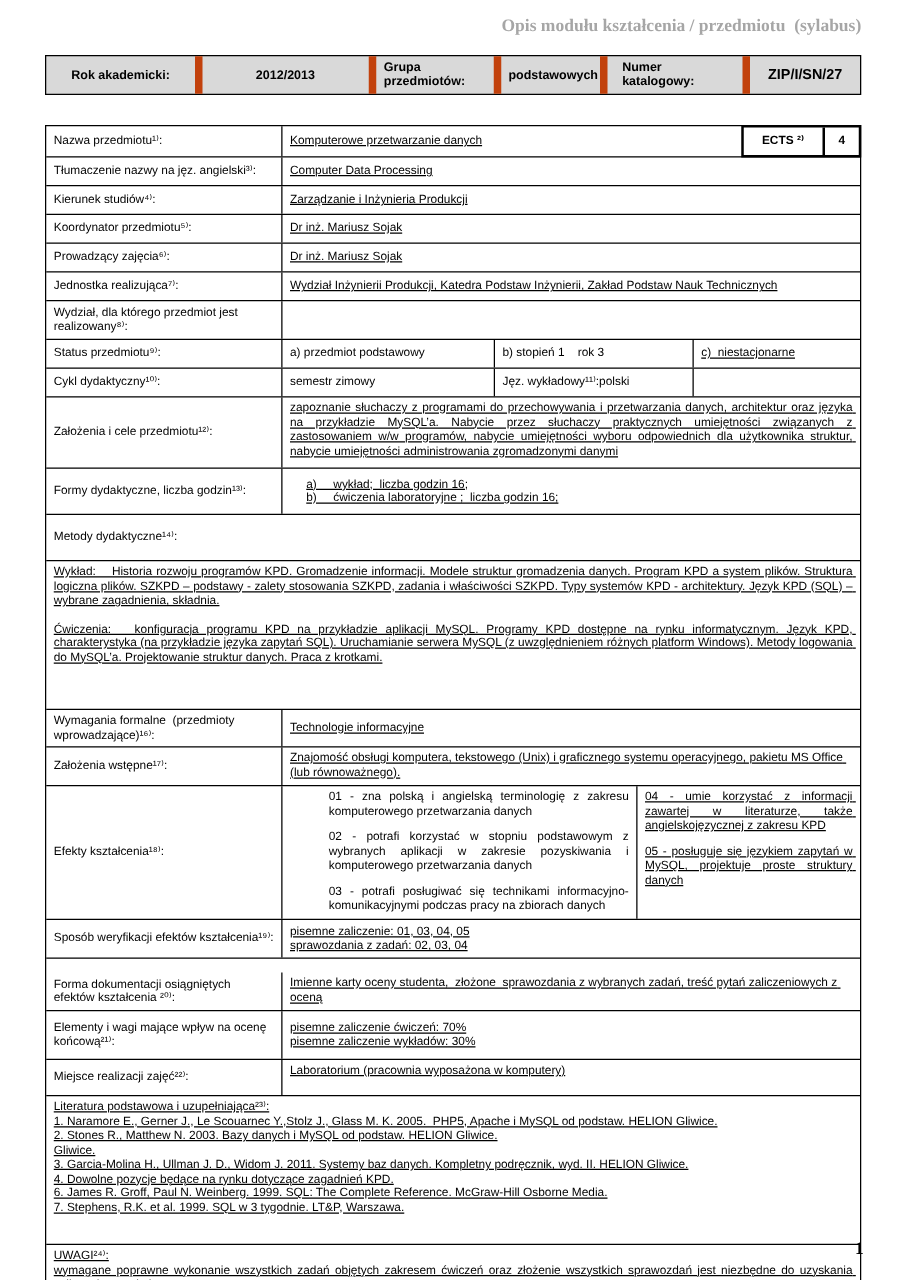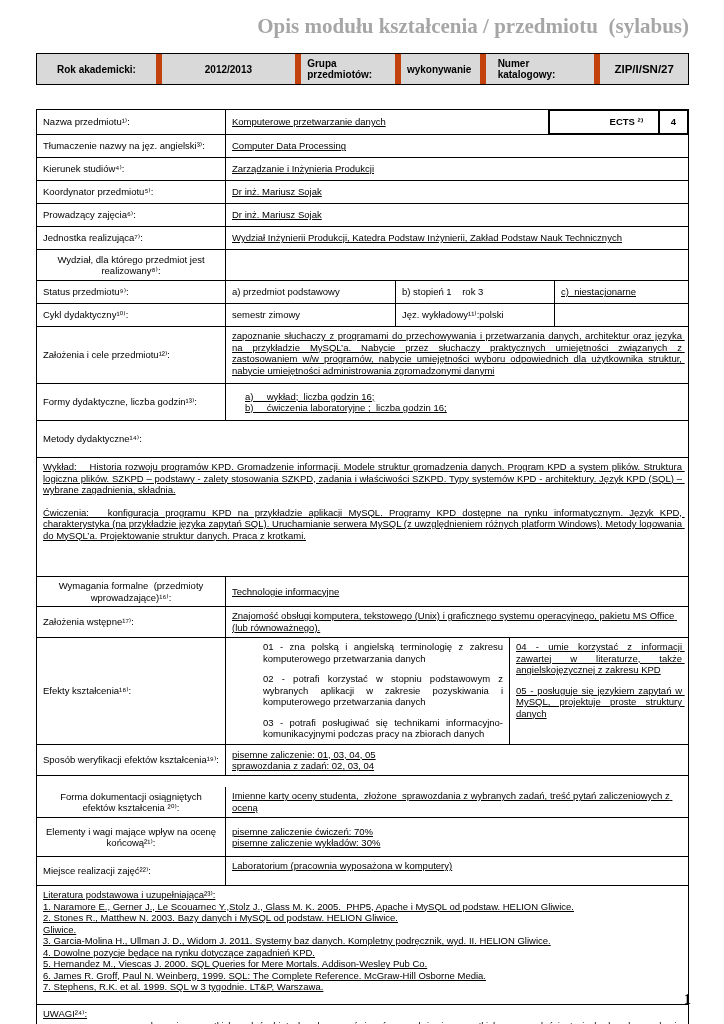--- a/index.html
+++ b/index.html
@@ -1,41 +1,41 @@
 <!DOCTYPE html>
 <html><head>
 <meta charset="utf-8">
 <style>
   html,body{margin:0;padding:0;}
   body{width:724px;height:1024px;background:#fff;color:#000;
        font-family:"Liberation Sans","DejaVu Sans",sans-serif;}
   .page{position:relative;width:724px;height:1024px;overflow:hidden;
         padding:14px 35px 0 36px;box-sizing:border-box;}
   .doc-title{text-align:right;font-family:"Liberation Serif","DejaVu Serif",serif;
-        font-weight:700;font-size:21px;color:#a6a6a6;white-space:pre-wrap;margin-bottom:14px;}
+        font-weight:700;font-size:14px;color:#a6a6a6;white-space:pre-wrap;margin-bottom:14px;}
   
   .hbar{display:flex;border:1px solid #000;background:#d9d9d9;height:30px;
         font-size:10px;align-items:stretch;margin-bottom:24px;}
   .hcell{display:flex;align-items:center;border-right:6px solid #c2410c;
         padding:0 6px;box-sizing:border-box;white-space:pre-wrap;font-weight:bold;}
   .hcell:last-child{border-right:none;}
   .hc1{width:125px;padding-left:20px;}
   .hc2{width:140px;justify-content:center;}
   .hc3{width:100px;}
   .hc4{width:85px;}
   .hc5{width:115px;padding-left:12px;}
   .hc6{width:88px;justify-content:center;font-weight:700;font-size:11.5px;}
   
   .mtable{border:1px solid #000;font-size:9.5px;line-height:11.5px;}
   .row{display:flex;border-bottom:1px solid #000;align-items:stretch;}
   .row:last-child{border-bottom:none;}
   .cell{border-right:1px solid #000;padding:2px 6px;box-sizing:border-box;
         display:flex;align-items:center;}
   .cell:last-child,.cell.nbr{border-right:none;}
-  .lbl{flex:0 0 189px;text-align:center;}
+  .lbl{flex:0 0 189px;}
   .grow{flex:1 1 auto;min-width:0;text-decoration:underline;}
   .c170{flex:0 0 170px;}
   .c159{flex:0 0 159px;}
   .c253{flex:0 0 253px;margin-left:31px;}
   .top{align-items:flex-start;padding-top:3px;padding-bottom:3px;}
   .t{width:100%;}
   .just{text-align:justify;}
   .pw{white-space:pre-wrap;}
   .ind{padding-left:13px;}
   .fx{margin-bottom:9px;}
@@ -43,39 +43,39 @@
   .par + .par{margin-top:11px;}
   
   .r-nazwa{min-height:24px;} .r-std{min-height:22px;} .r-wydzial{min-height:30px;}
   .r-status{min-height:22px;} .r-cykl{min-height:22px;}
   .r-zalozenia{min-height:56px;} .r-formy{min-height:36px;} .r-metody{min-height:36px;}
   .r-opis{min-height:118px;} .r-wymagania{min-height:29px;} .r-wstepne{min-height:30px;}
   .r-efekty{min-height:106px;} .r-weryfikacja{min-height:30px;} .r-formadok{min-height:30px;margin-top:11px;}
   .r-elementy{min-height:38px;} .r-miejsce{min-height:28px;}
   .r-literatura{min-height:118px;} .r-uwagi{min-height:42px;}
   
-  .ects-box{display:flex;border:2px solid #000;margin:-1px -1px -1px 0;align-items:stretch;padding-left:45px;}
+  .ects-box{display:flex;border:2px solid #000;margin:-1px -1px -1px 0;align-items:stretch;}
   .ects-l{width:63px;display:flex;align-items:center;justify-content:center;
         font-weight:700;border-right:2px solid #000;white-space:pre-wrap;}
   .ects-v{width:27px;display:flex;align-items:center;justify-content:center;font-weight:700;}
   .pagenum{position:absolute;right:33px;bottom:16px;font-weight:700;font-size:14px;
         font-family:"Liberation Serif","DejaVu Serif",serif;}
 </style>
 </head>
 <body>
 
 <div class="page">
 
   <div class="doc-title">Opis modułu kształcenia / przedmiotu  (sylabus)</div>
 
   <div class="hbar">
     <div class="hcell hc1">Rok akademicki:</div>
     <div class="hcell hc2">2012/2013</div>
     <div class="hcell hc3">Grupa przedmiotów:</div>
-    <div class="hcell hc4">wykonywanie</div>
+    <div class="hcell hc4">podstawowych</div>
     <div class="hcell hc5">Numer katalogowy:</div>
     <div class="hcell hc6">ZIP/I/SN/27</div>
   </div>
 
   <div class="mtable">
 
     <div class="row r-nazwa">
       <div class="cell lbl pw">Nazwa przedmiotu¹⁾:</div>
       <div class="cell grow nbr pw">Komputerowe przetwarzanie danych</div>
       <div class="ects-box">
@@ -215,21 +215,20 @@
 
     <div class="row r-literatura">
       <div class="cell grow top">
         <div class="t">
           <div class="pw">Literatura podstawowa i uzupełniająca²³⁾:</div>
           <div class="pw">1. Naramore E., Gerner J., Le Scouarnec Y.,Stolz J., Glass M. K. 2005.  PHP5, Apache i MySQL od podstaw. HELION Gliwice.</div>
           <div class="pw">2. Stones R., Matthew N. 2003. Bazy danych i MySQL od podstaw. HELION Gliwice.</div>
           <div class="pw">Gliwice.</div>
           <div class="pw">3. Garcia-Molina H., Ullman J. D., Widom J. 2011. Systemy baz danych. Kompletny podręcznik, wyd. II. HELION Gliwice.</div>
           <div class="pw">4. Dowolne pozycje będące na rynku dotyczące zagadnień KPD.</div>
-          <div class="pw">5. Hernandez M., Viescas J. 2000. SQL Queries for Mere Mortals. Addison-Wesley Pub Co.</div>
           <div class="pw">6. James R. Groff, Paul N. Weinberg. 1999. SQL: The Complete Reference. McGraw-Hill Osborne Media.</div>
           <div class="pw">7. Stephens, R.K. et al. 1999. SQL w 3 tygodnie. LT&amp;P, Warszawa.</div>
         </div>
       </div>
     </div>
 
     <div class="row r-uwagi">
       <div class="cell grow top">
         <div class="t">
           <div class="pw">UWAGI²⁴⁾:</div>

